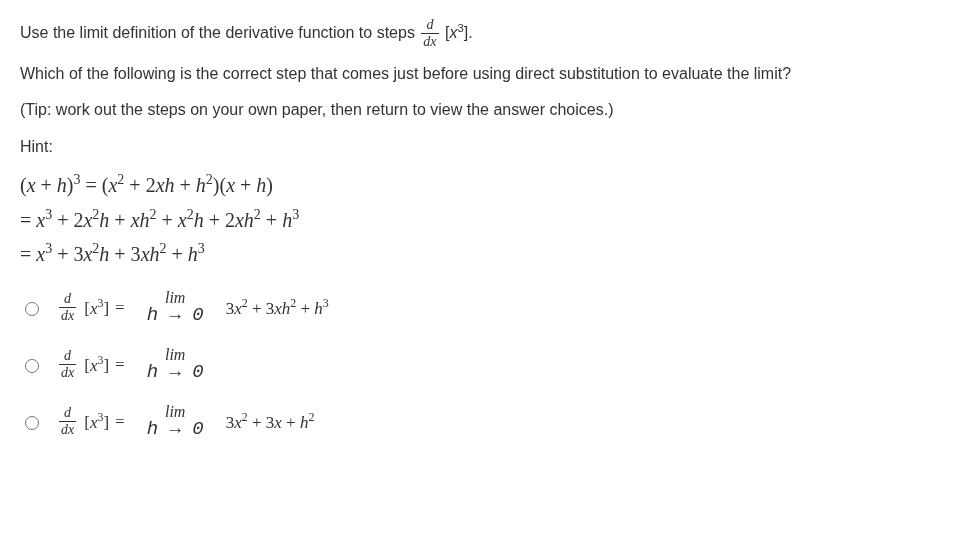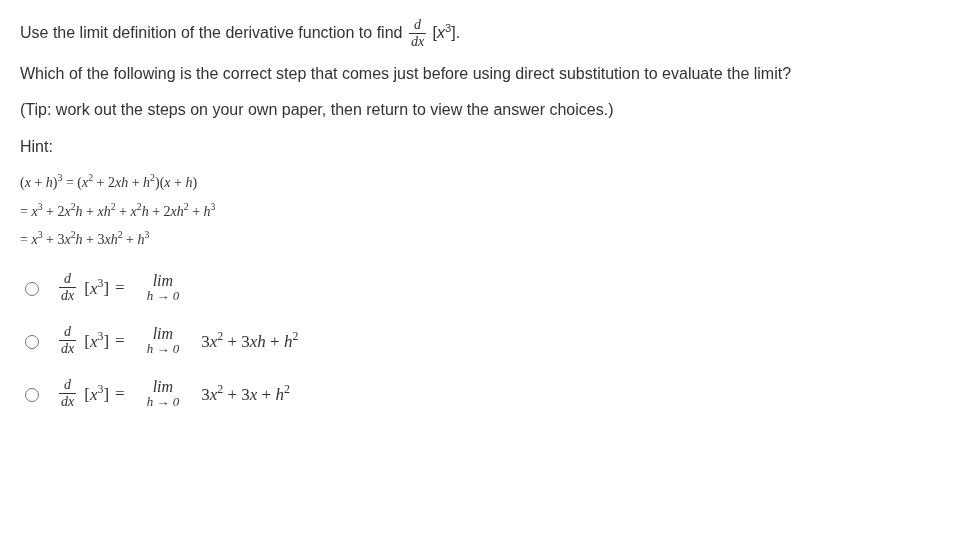--- a/index.html
+++ b/index.html
@@ -40,21 +40,21 @@
   .frac .den {
     display: block;
     padding: 1px 2px 0 2px;
   }
   sup {
     font-size: 0.7em;
   }
   .formula {
     font-family: "Times New Roman", Times, serif;
     font-style: italic;
-    font-size: 14px;
+    font-size: 20px;
     margin-bottom: 10px;
   }
   .choices {
     margin-top: 24px;
   }
   .choice {
     display: flex;
     align-items: center;
     margin-bottom: 22px;
   }
@@ -72,27 +72,27 @@
     gap: 6px;
   }
   .lim {
     display: inline-block;
     text-align: center;
     line-height: 1.0;
     font-size: 16px;
     margin: 0 16px;
   }
   .lim .top { display:block; font-style: italic;}
-  .lim .bot { display:block; font-size:13px; }
+  .lim .bot { display:block; font-size:19px;font-family:Liberation Mono, monospace; }
 </style>
 </head>
 <body>
 
 <div class="line">
-  <span>Use the limit definition of the derivative function to find </span>
+  <span>Use the limit definition of the derivative function to steps </span>
   <span class="frac">
     <span class="num">d</span>
     <span class="den">dx</span>
   </span>
   <span class="math"><span class="rm">[</span>x<sup class="rm">3</sup><span class="rm">].</span></span>
 </div>
 
 <div class="line">Which of the following is the correct step that comes just before using direct substitution to evaluate the limit?</div>
 
 <div class="line">(Tip: work out the steps on your own paper, then return to view the answer choices.)</div>
@@ -122,37 +122,37 @@
       <span class="frac">
         <span class="num">d</span>
         <span class="den">dx</span>
       </span>
       <span><span class="rm">[</span>x<sup class="rm">3</sup><span class="rm">]</span></span>
       <span class="rm">=</span>
       <span class="lim">
         <span class="top">lim</span>
         <span class="bot">h → 0</span>
       </span>
+      <span><span class="rm">3</span>x<sup class="rm">2</sup> <span class="rm">+ 3</span>xh<sup class="rm">2</sup> <span class="rm">+</span> h<sup class="rm">3</sup></span>
     </div>
   </div>
 
   <div class="choice">
     <input type="radio" name="ans" style="">
     <div class="choice-body">
       <span class="frac">
         <span class="num">d</span>
         <span class="den">dx</span>
       </span>
       <span><span class="rm">[</span>x<sup class="rm">3</sup><span class="rm">]</span></span>
       <span class="rm">=</span>
       <span class="lim">
         <span class="top">lim</span>
         <span class="bot">h → 0</span>
       </span>
-      <span><span class="rm">3</span>x<sup class="rm">2</sup> <span class="rm">+ 3</span>xh <span class="rm">+</span> h<sup class="rm">2</sup></span>
     </div>
   </div>
 
   <div class="choice">
     <input type="radio" name="ans" style="">
     <div class="choice-body">
       <span class="frac">
         <span class="num">d</span>
         <span class="den">dx</span>
       </span>

